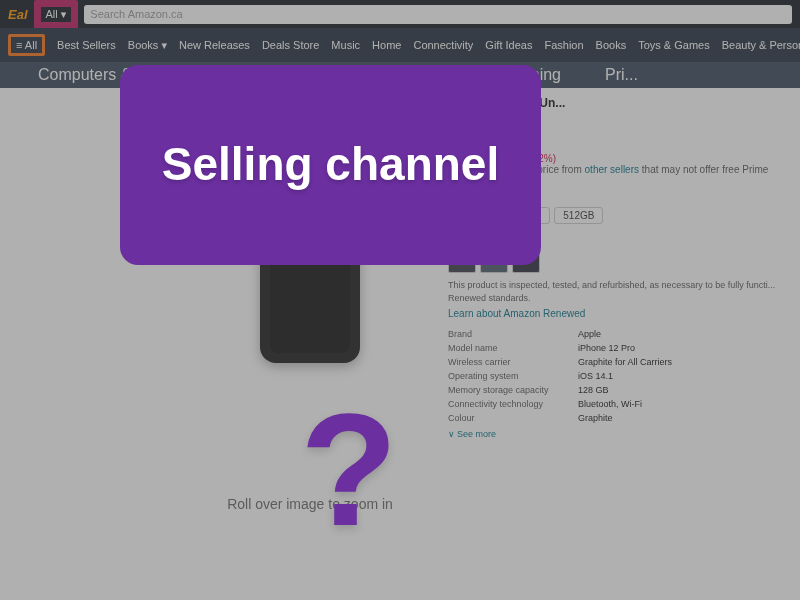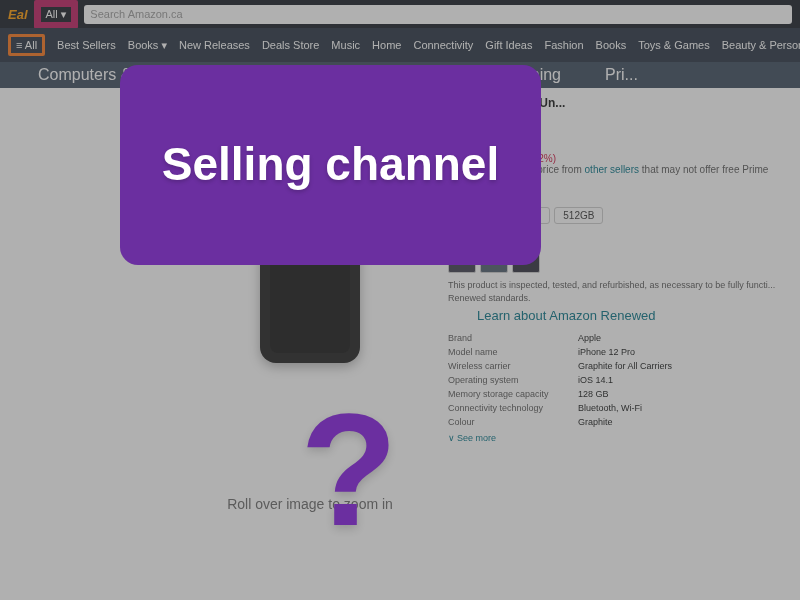--- a/index.html
+++ b/index.html
@@ -276,23 +276,22 @@
     }
 
     .product-desc {
       font-size: 9px;
       color: #555;
       margin-bottom: 4px;
       line-height: 1.4;
     }
 
     .renewed-link {
-      font-size: 13px;
+      font-size: 10px;
       color: #007185;
-      margin-left: 29px;
     }
 
     .specs-table {
       margin-top: 8px;
       width: 100%;
     }
 
     .spec-row {
       display: flex;
       font-size: 9px;

